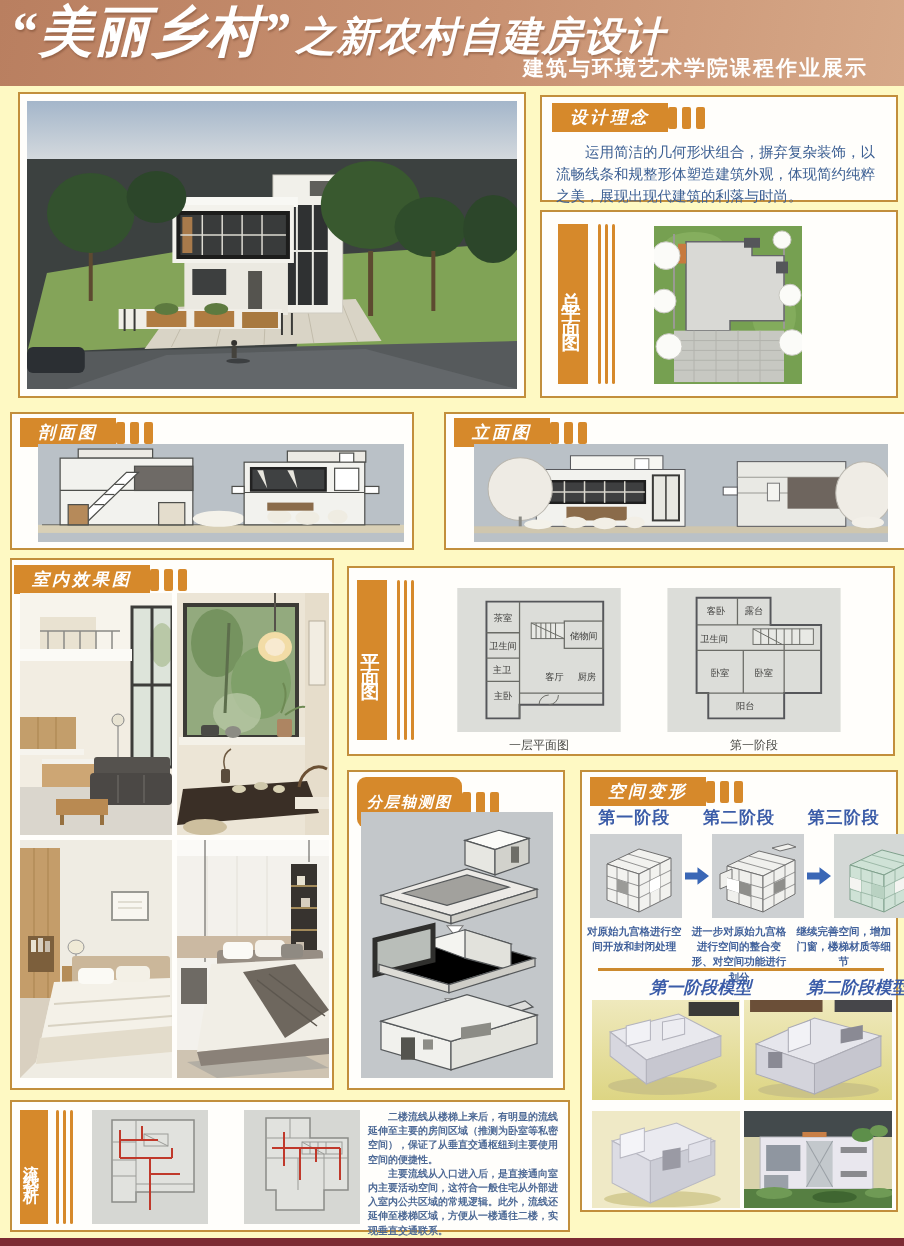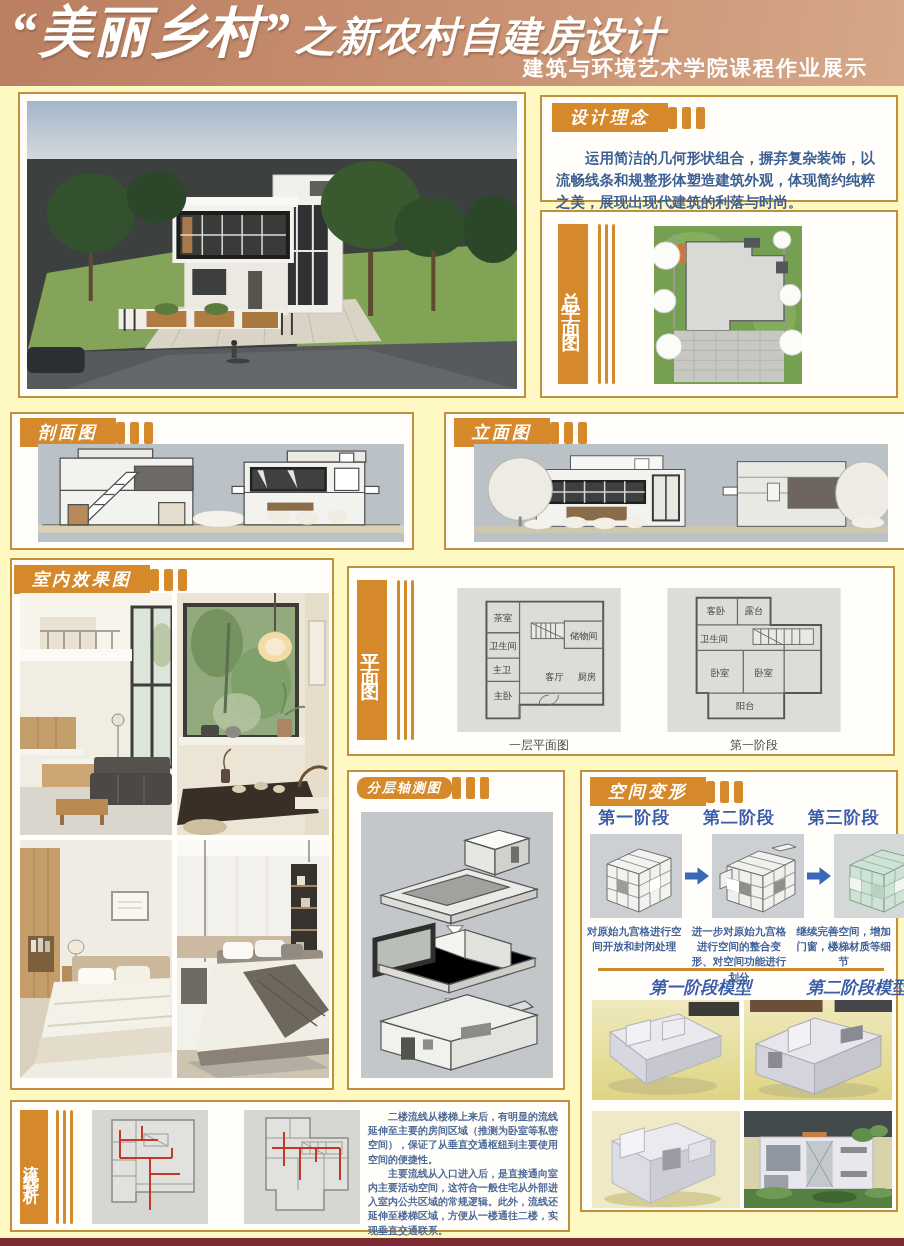--- a/index.html
+++ b/index.html
@@ -13,34 +13,34 @@
           text-shadow:1px 2px 2px rgba(90,50,30,.35);}
   #header .title .big{font-size:54px;letter-spacing:2px;}
   #header .title .rest{font-size:40px;letter-spacing:1px;}
   #header .subtitle{position:absolute;right:36px;top:54px;color:#fff;font-weight:bold;
           font-size:21px;letter-spacing:2px;font-family:"Liberation Serif",serif;}
   
   .panel{position:absolute;background:#fffefb;border:2px solid #c28f3c;box-sizing:border-box;}
   .hlabel-row{display:flex;align-items:center;}
   .hlabel{background:#d6892b;color:#fff;font-weight:bold;font-style:italic;
           font-size:17px;letter-spacing:3px;padding:3px 18px;white-space:nowrap;}
-  .hlabel.sm{font-size:13px;padding:2px 10px;letter-spacing:2px;border-radius:9px;}
+  .hlabel.sm{font-size:15px;padding:16px 10px;letter-spacing:2px;border-radius:9px;}
   .hbars{display:flex;gap:5px;}
   .hbars i{display:block;width:9px;height:22px;background:#d6892b;border-radius:2px;}
   .vlabel{background:#d6892b;color:#fff;font-weight:bold;font-size:19px;
           writing-mode:vertical-lr;text-orientation:upright;letter-spacing:14px;
           text-align:center;padding:16px 0;width:30px;box-sizing:border-box;}
   .vbars{display:flex;gap:4px;}
   .vbars i{display:block;width:3px;background:#d6892b;border-radius:2px;}
   
   #render-panel{left:18px;top:92px;width:508px;height:306px;padding:7px;}
   #render-panel svg{width:100%;height:100%;display:block;}
   #concept-panel{left:540px;top:95px;width:358px;height:107px;padding:6px 10px;}
-  #concept-body{color:#3c5f93;font-family:"Liberation Serif",serif;font-weight:700;
-          font-size:14.5px;line-height:1.5;text-indent:2em;margin:16px 4px 0 4px;}
+  #concept-body{color:#3c5f93;font-family:"Liberation Serif",serif;font-weight:400;
+          font-size:14.5px;line-height:1.5;text-indent:2em;margin:10px 4px 0 4px;}
   #siteplan-panel{left:540px;top:210px;width:358px;height:188px;}
   #siteplan-panel .vlabel{position:absolute;left:16px;top:12px;height:160px;}
   #siteplan-panel .vbars{position:absolute;left:56px;top:12px;height:160px;}
   #siteplan-img{position:absolute;left:112px;top:14px;width:148px;height:158px;}
   #section-panel{left:10px;top:412px;width:404px;height:138px;padding:4px 0 0 8px;}
   #section-img{position:absolute;left:26px;top:30px;width:366px;height:98px;}
   #elevation-panel{left:444px;top:412px;width:470px;height:138px;padding:4px 5px 0 8px;}
   #elevation-img{position:absolute;left:28px;top:30px;width:414px;height:98px;}
   #interior-panel{left:10px;top:558px;width:324px;height:532px;padding:5px 0 0 2px;}
   #interior-grid{position:absolute;left:8px;top:33px;display:grid;

